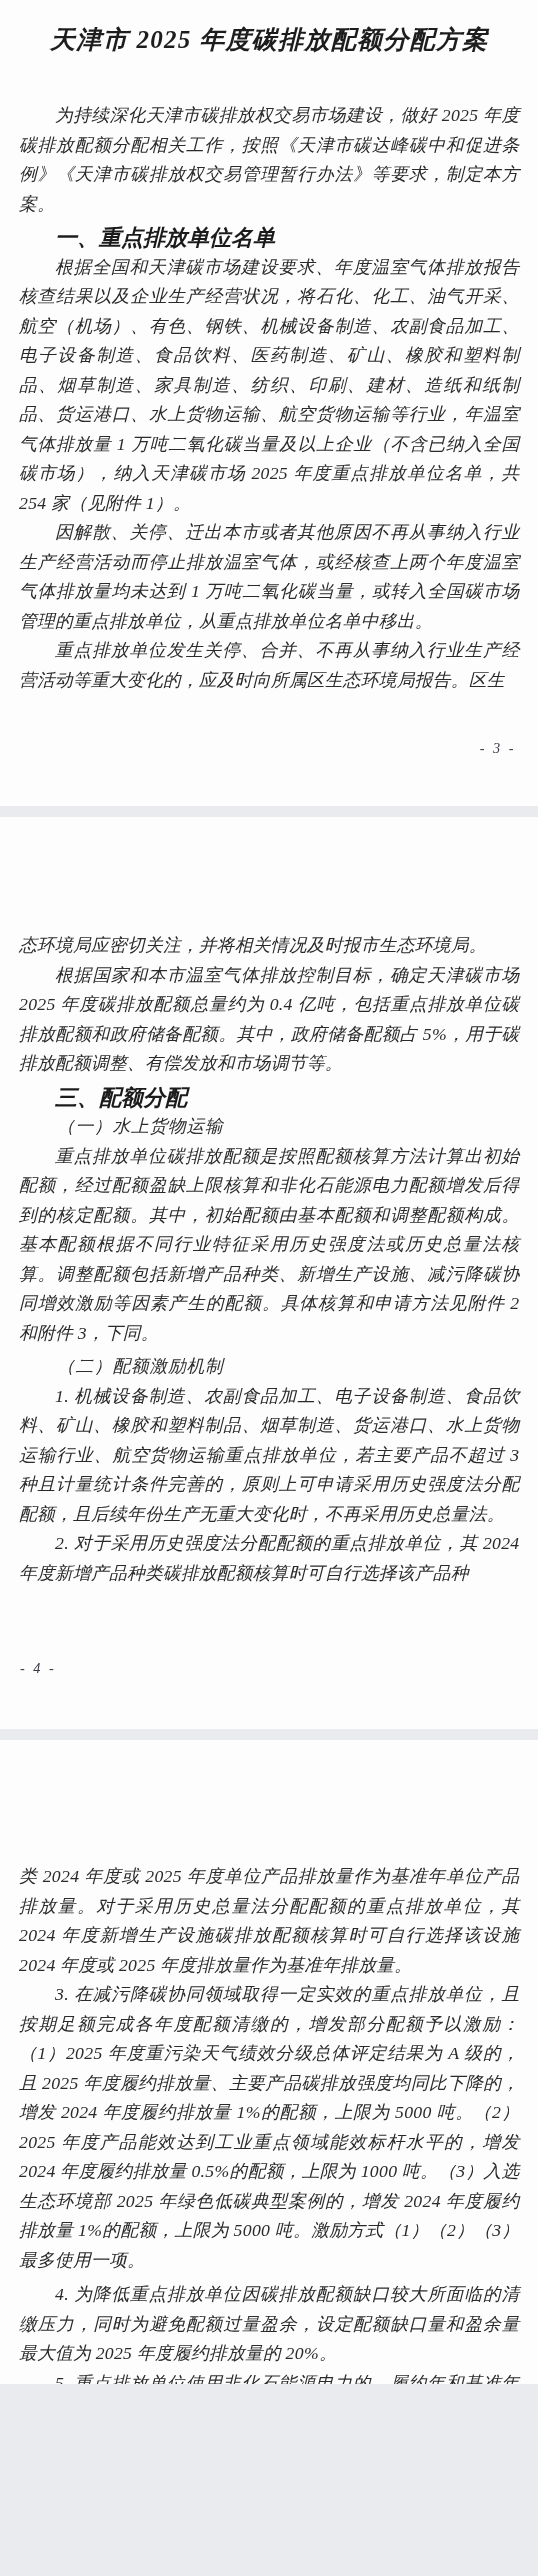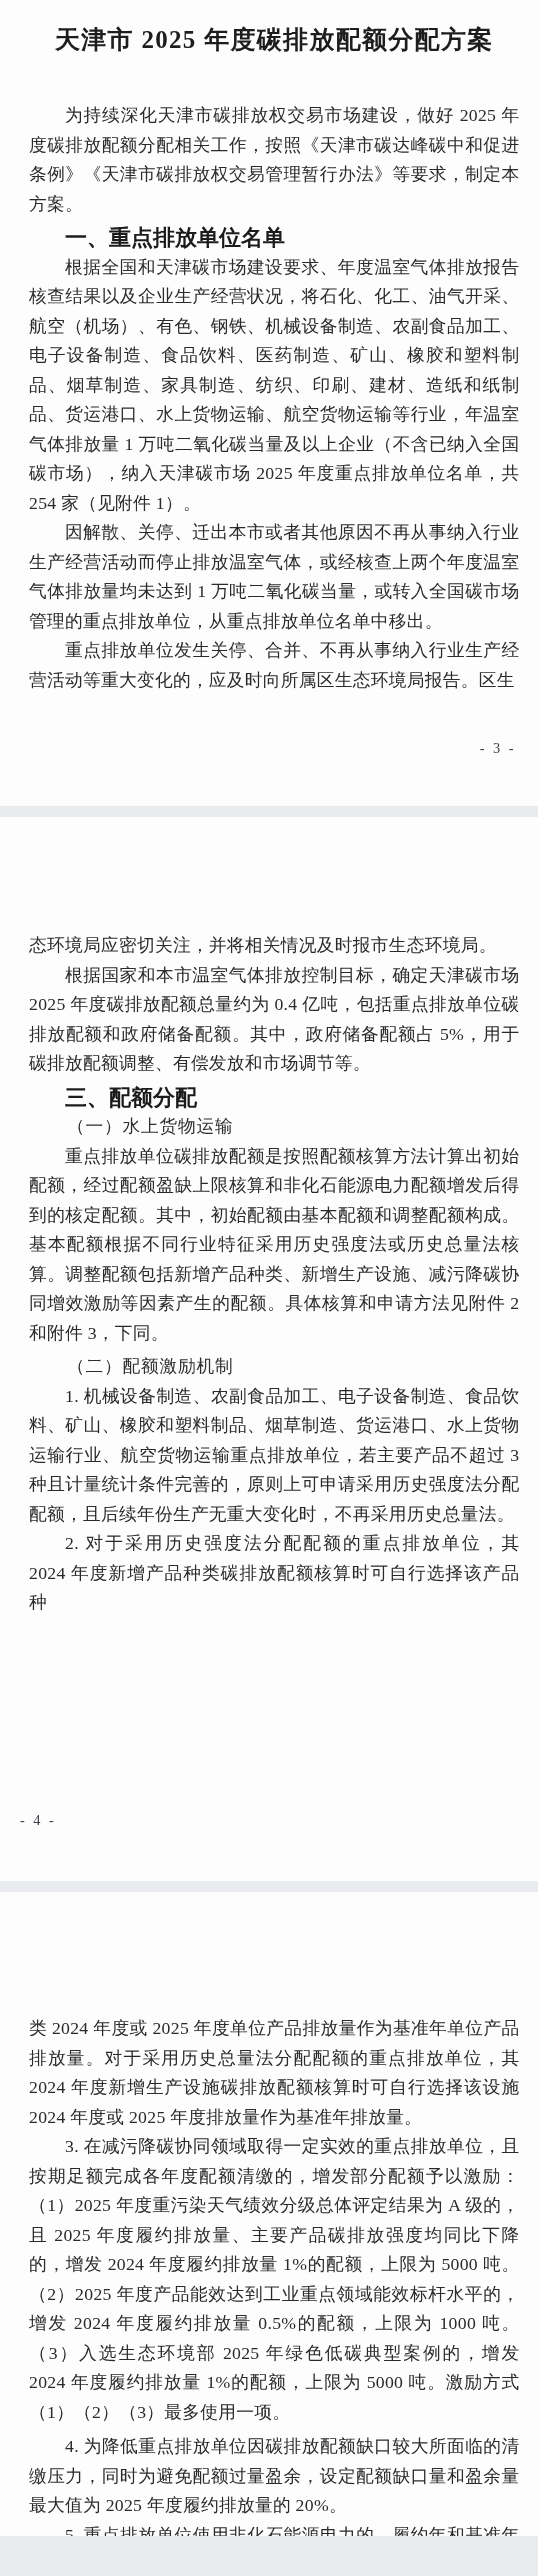--- a/index.html
+++ b/index.html
@@ -5,24 +5,24 @@
   * { margin:0; padding:0; box-sizing:border-box; }
   html, body { background:#e9ebee; }
   body { width:538px; }
   .doc {
     width:538px; height:2576px; background:#e9ebee;
     font-family:"Liberation Serif","DejaVu Serif",serif;
     color:#262626;
   }
   .page {
     width:538px; background:#fdfdfd; position:relative; overflow:hidden;
-    padding-left:29px; padding-right:18.5px;
+    padding-left:19px; padding-right:18.5px;font-style:italic;
   }
   .page-1 { height:806px; padding-top:21px; }
-  .page-2 { height:1064px; padding-top:114px; }
+  .page-2 { height:912px; padding-top:114px; }
   .page-3 { height:644px; padding-top:122px; }
   .gap { height:11px; background:#e9ebee; }
   .doc-title {
     text-align:center; font-size:25px; font-weight:bold; line-height:38px;
     letter-spacing:1.3px; margin-bottom:42px; color:#1d1d1d;
   }
   p.body {
     font-size:17.7px; line-height:29.5px; letter-spacing:0.3px;
     text-align:justify; color:#2a2a2a;
   }

